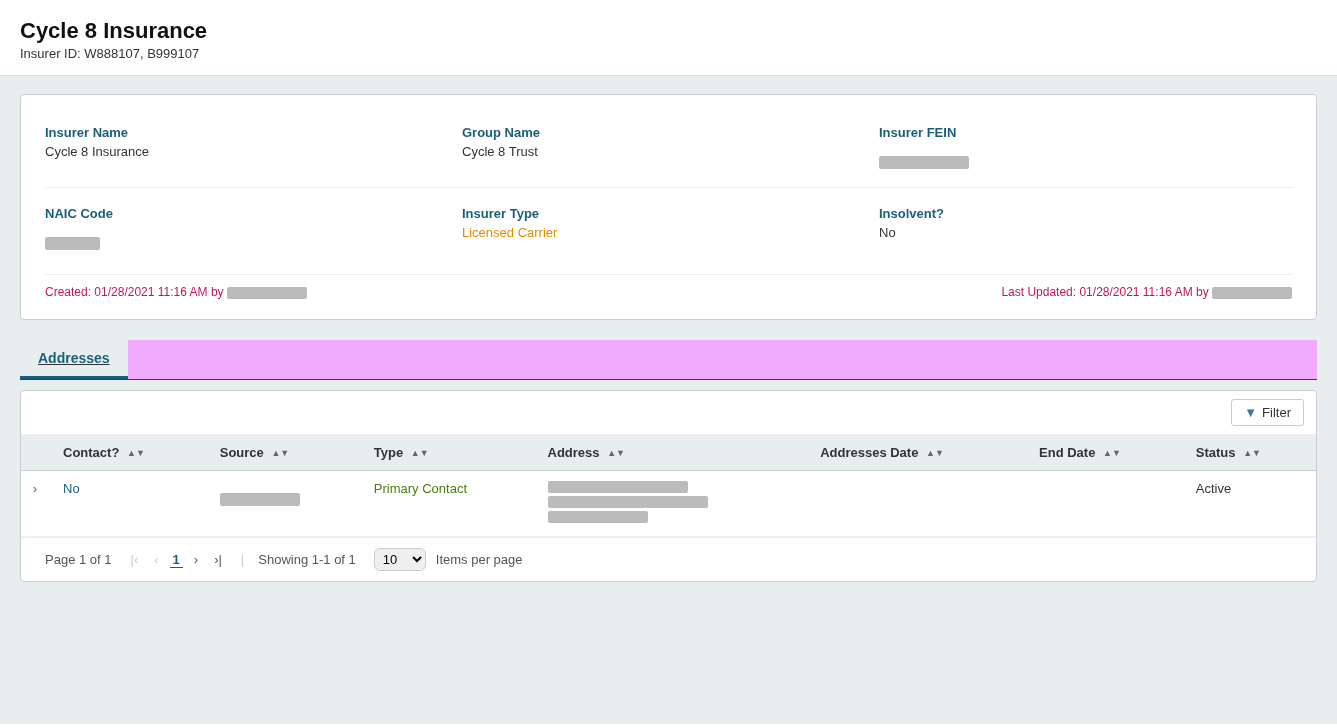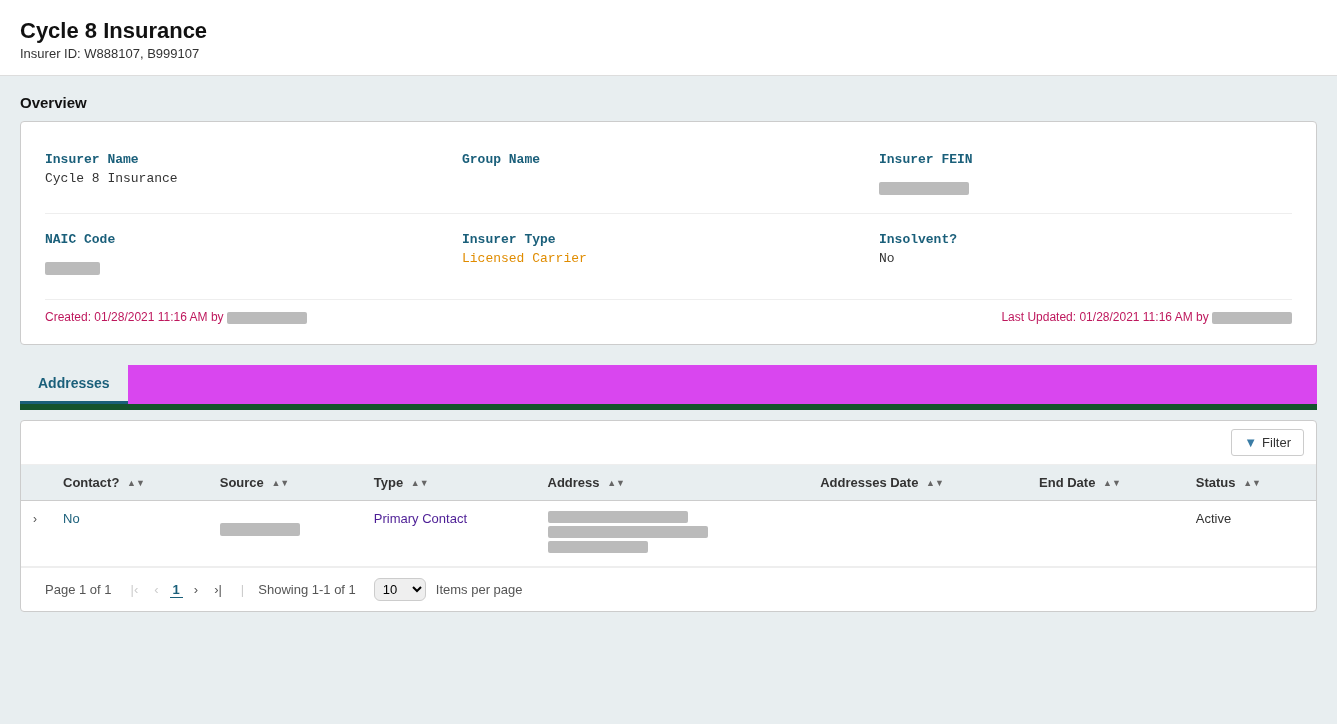--- a/index.html
+++ b/index.html
@@ -45,21 +45,20 @@
       border: 1px solid #ccc;
       border-radius: 4px;
       padding: 20px 24px;
       margin-bottom: 20px;
     }
 
     .overview-grid {
       display: grid;
       grid-template-columns: 1fr 1fr 1fr;
       gap: 4px;
-      font-family: Liberation Mono, monospace;
     }
 
     .overview-field {
       padding: 10px 0 10px 0;
     }
 
     .overview-field .field-label {
       font-weight: bold;
       color: #1a5f7a;
       font-size: 13px;
@@ -98,22 +97,23 @@
       color: #bbb;
       min-width: 80px;
       height: 12px;
       border-radius: 2px;
       font-size: 0;
       vertical-align: middle;
     }
 
     .tabs-bar {
       display: flex;
-      border-bottom: 6px solid #14532d;
-      background: #d946ef;
+      border-bottom: 1px solid #14532d;
+      background: #f0abfc;
+      text-decoration: underline;
     }
 
     .tab {
       padding: 10px 18px;
       font-size: 14px;
       cursor: pointer;
       border-bottom: 3px solid transparent;
       color: #555;
     }
 
@@ -202,21 +202,21 @@
       color: #555;
       cursor: pointer;
       font-size: 12px;
     }
 
     .link-text {
       color: #1a5f7a;
     }
 
     .primary-contact {
-      color: #4c1d95;
+      color: #4d7c0f;
     }
 
     .redacted-cell {
       display: inline-block;
       background: #bbb;
       color: #bbb;
       border-radius: 2px;
       height: 13px;
       font-size: 0;
     }
@@ -288,31 +288,31 @@
 </head>
 <body>
 
 <div class="page-header">
   <h1>Cycle 8 Insurance</h1>
   <div class="insurer-id">Insurer ID: W888107, B999107</div>
 </div>
 
 <div class="content-area">
 
-  <div class="section-title">Overview</div>
 
   <div class="overview-card">
     <div class="overview-grid">
 
       <div class="overview-field">
         <div class="field-label">Insurer Name</div>
         <div class="field-value">Cycle 8 Insurance</div>
       </div>
       <div class="overview-field">
         <div class="field-label">Group Name</div>
+        <div class="field-value">Cycle 8 Trust</div>
       </div>
       <div class="overview-field">
         <div class="field-label">Insurer FEIN</div>
         <div class="field-value">
           <span class="redacted-cell" style="width:90px;">&nbsp;</span>
         </div>
       </div>
 
       <div class="overview-divider"></div>
 

